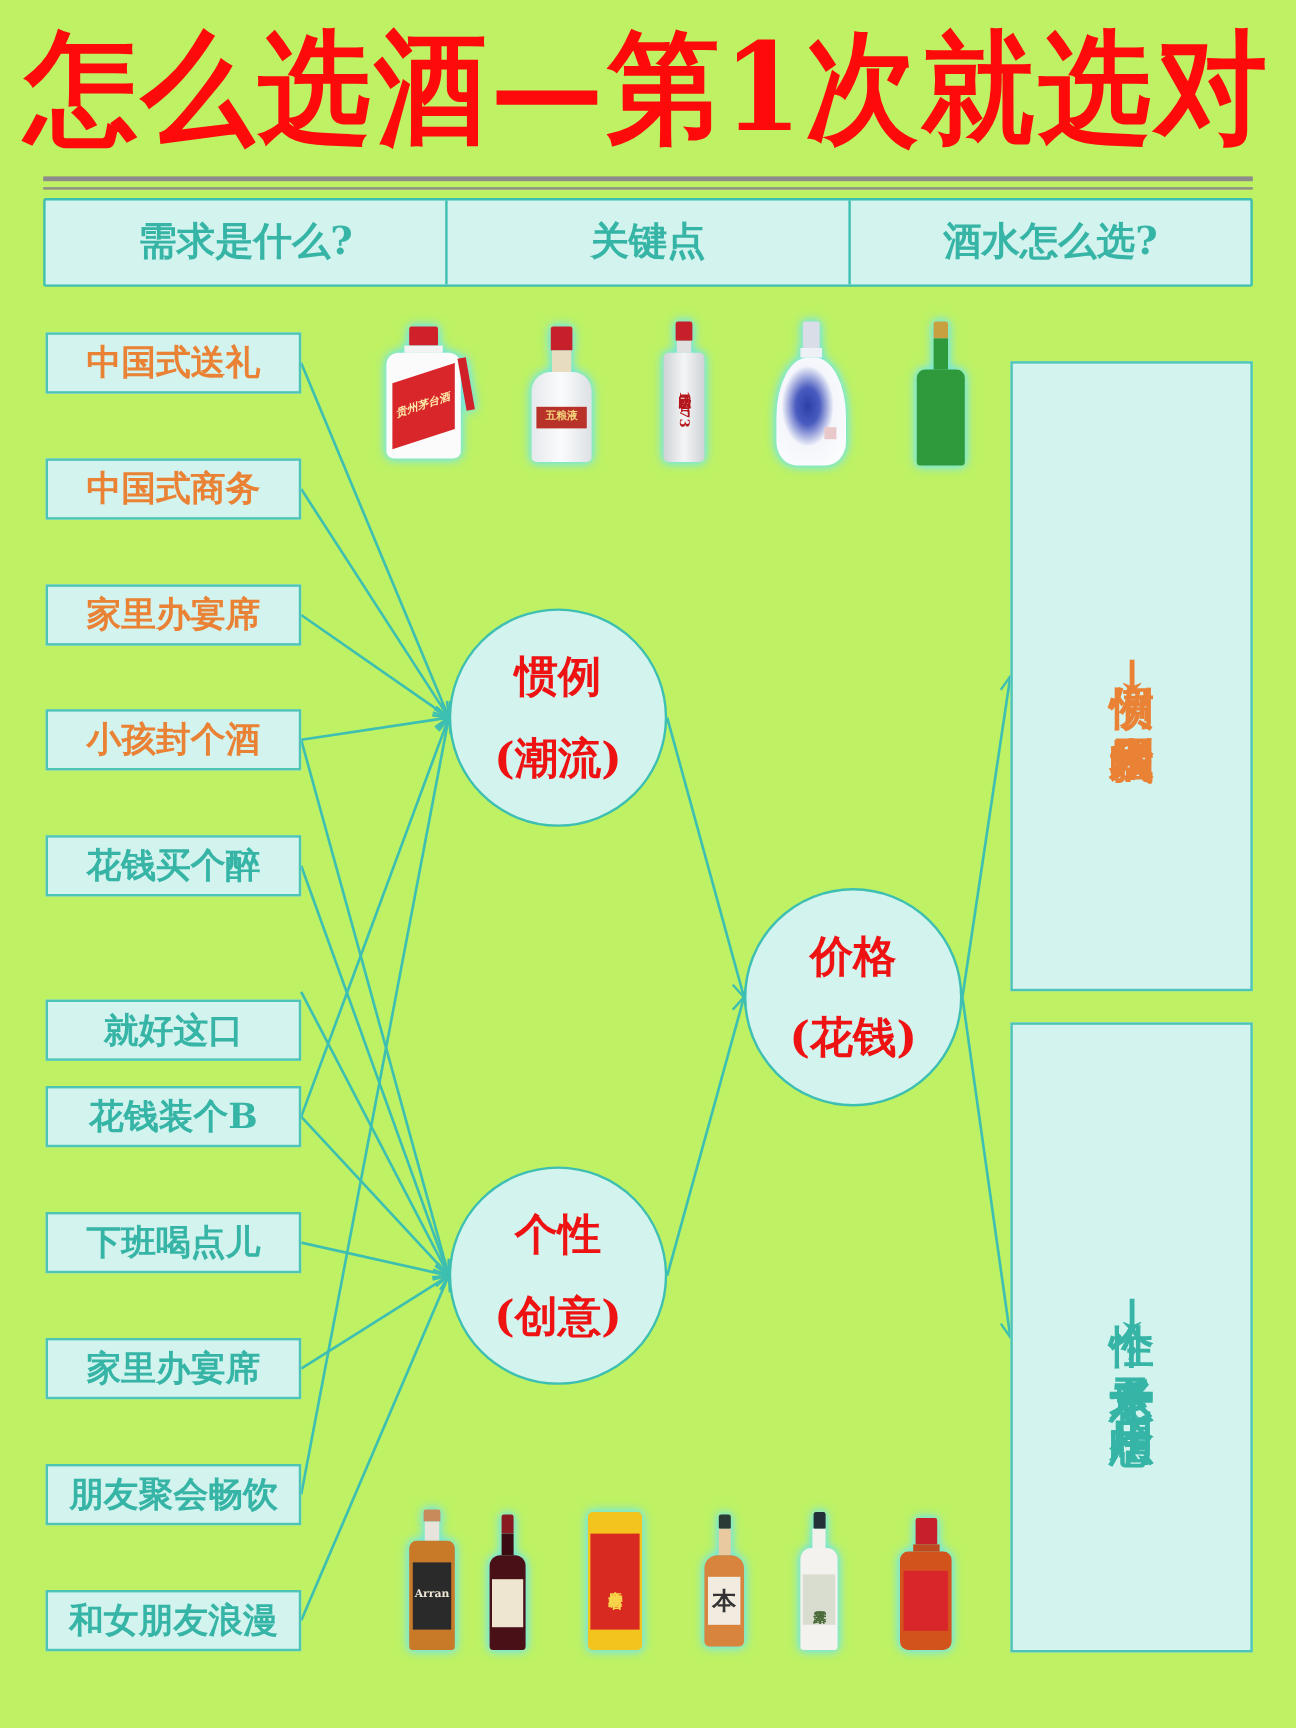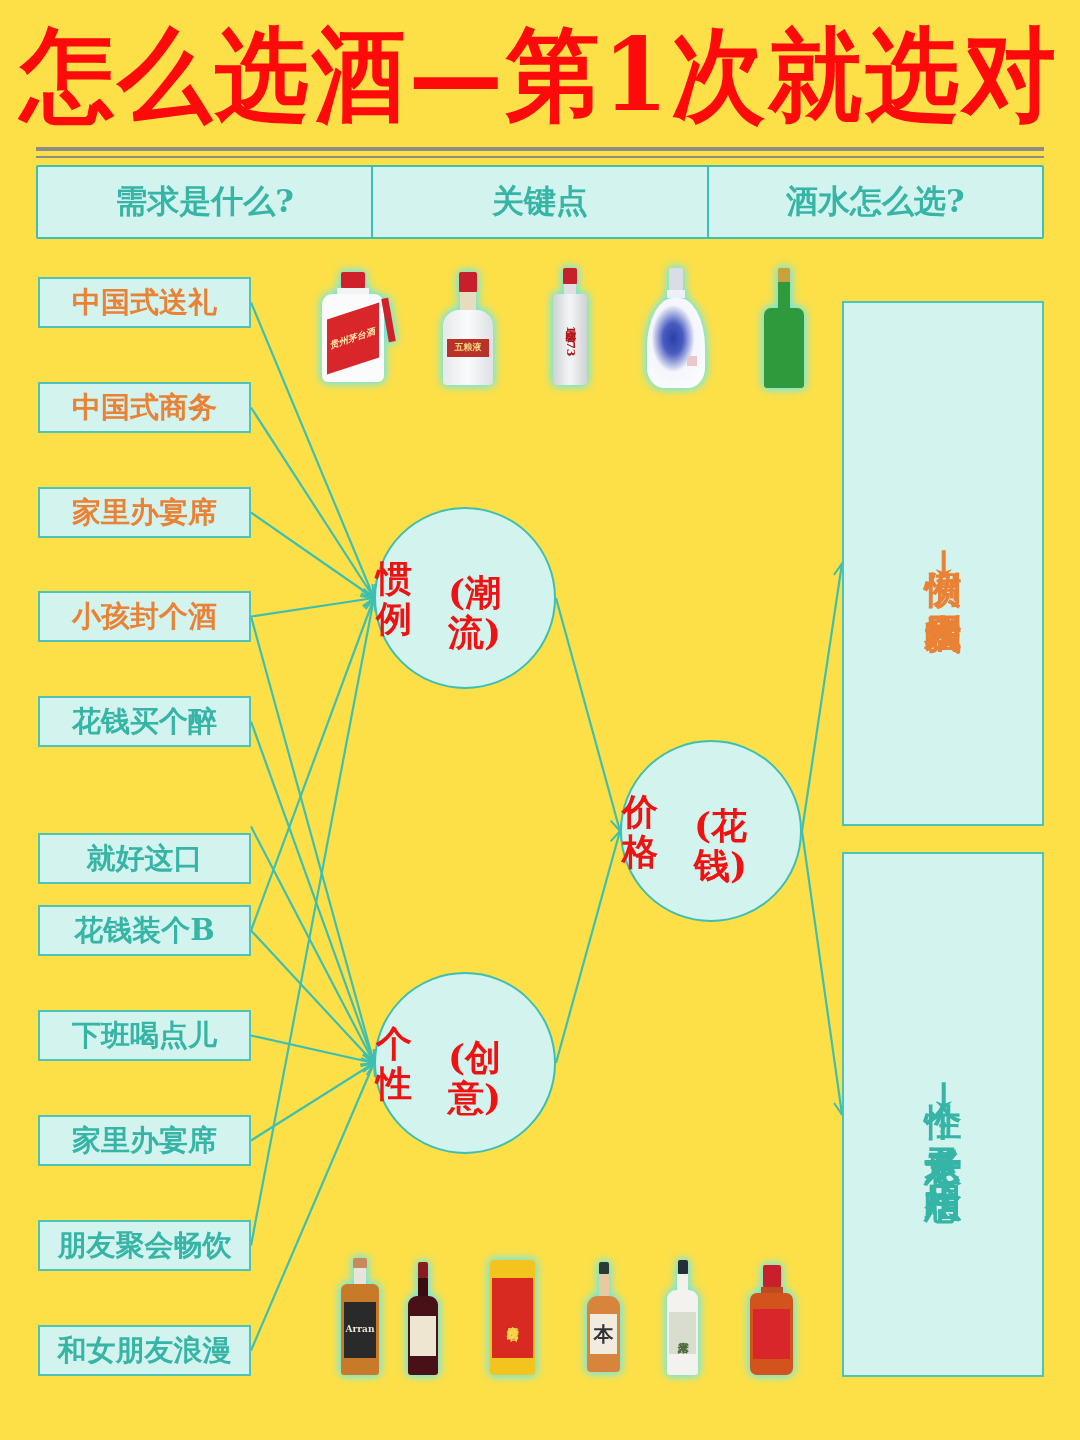--- a/index.html
+++ b/index.html
@@ -1,19 +1,19 @@
 <!DOCTYPE html>
 <html><head>
 <meta charset="utf-8">
 <style>
   html, body { margin: 0; padding: 0; }
   body { background: #f4f1e9; }
   .page {
     position: relative; width: 1080px; height: 1440px; overflow: hidden;
-    background: #fde047;
+    background: #bef264;
     font-family: "DejaVu Serif", "Liberation Serif", serif;
   }
   .title {
     position: absolute; left: 0; top: 22px; width: 1080px; height: 104px;
     text-align: center; line-height: 104px;
     font-size: 94px; font-weight: 900; color: #ff0a0a;
     letter-spacing: 3px; transform: scaleY(1.08); transform-origin: center;
     white-space: nowrap;
   }
   .rule-thick { position: absolute; left: 36px; top: 147px; width: 1008px; height: 4px; background: #8e8c88; }
@@ -38,21 +38,21 @@
     border: 2px solid #4cc4b6; background: #d3f3ee; z-index: 2;
     display: flex; align-items: center; justify-content: center;
     font-size: 29px; font-weight: 700;
   }
   .need.orange { color: #ea8236; }
   .need.teal { color: #36b5a7; }
 
   .circle {
     position: absolute; width: 182px; height: 182px; box-sizing: border-box;
     border: 2.5px solid #3dbfb1; border-radius: 50%; background: #d3f3ee; z-index: 2;
-    display: flex; flex-direction: row; align-items: center; justify-content: center;
+    display: flex; flex-direction: column; align-items: center; justify-content: center;
     color: #ee1212; font-weight: 900;
   }
   .circle .c-title { font-size: 36px; line-height: 40px; }
   .circle .c-sub { font-size: 36px; line-height: 40px; margin-top: 28px; }
 
   .choice {
     position: absolute; left: 842px; width: 202px; height: 525px; box-sizing: border-box;
     border: 2px solid #4cc4b6; background: #d3f3ee; z-index: 2;
     display: flex; align-items: center; justify-content: center;
   }

